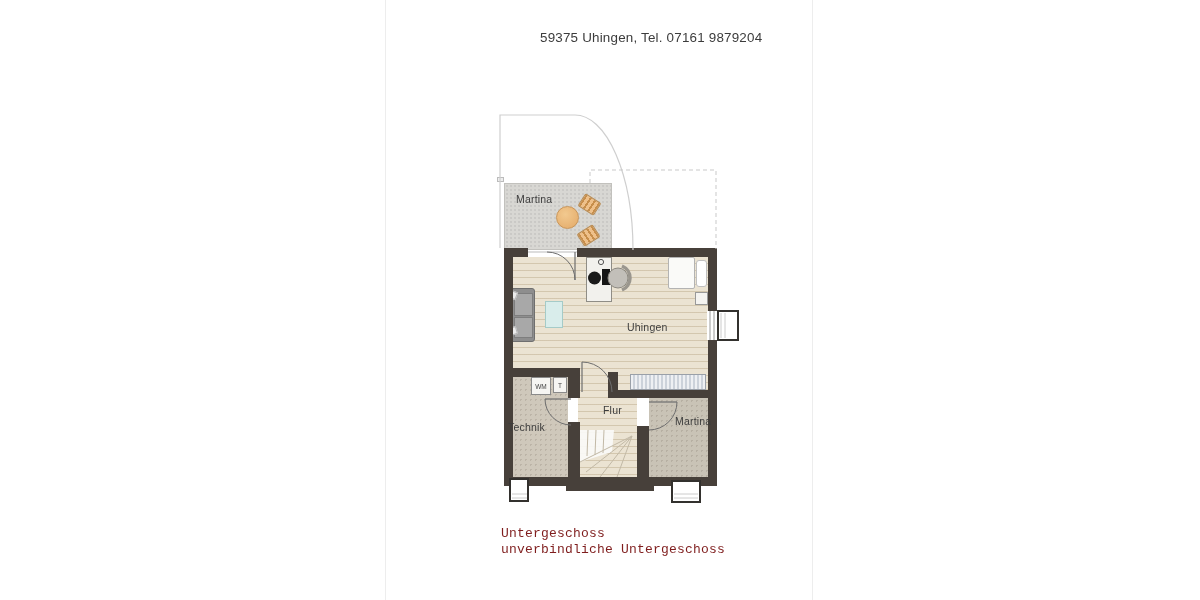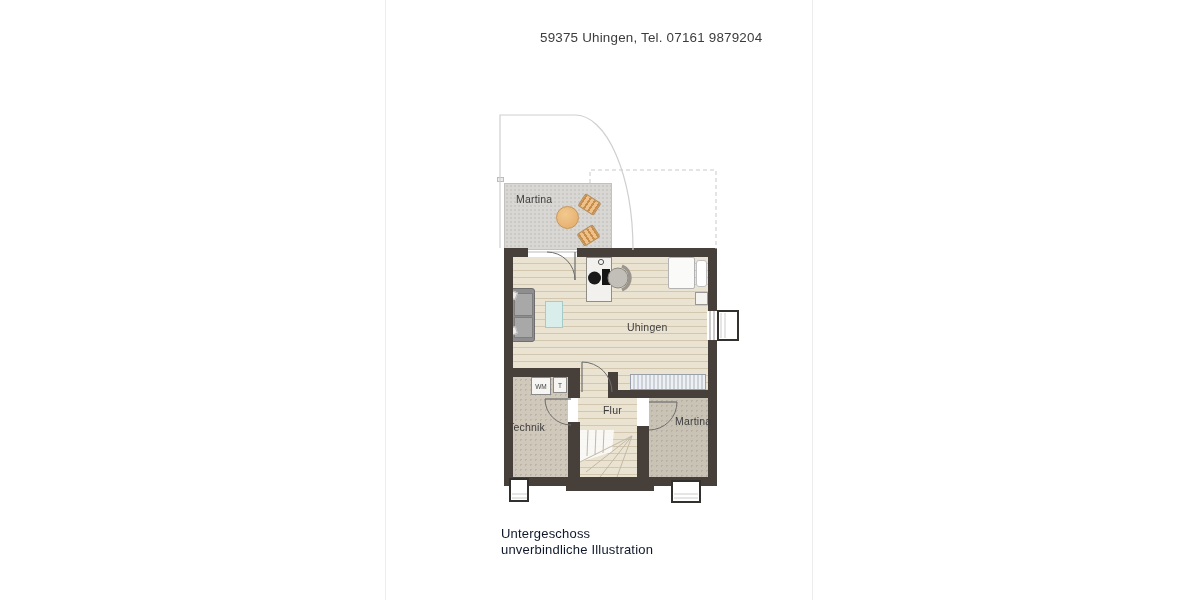--- a/index.html
+++ b/index.html
@@ -2,21 +2,21 @@
 <html><head>
 <meta charset="utf-8">
 <style>
   html,body{margin:0;padding:0;background:#ffffff;}
   .screen{position:relative;width:1200px;height:600px;background:#fff;overflow:hidden;
           font-family:"Liberation Sans",sans-serif;color:#3c3c3c;}
   .abs{position:absolute;}
   .page-edge{position:absolute;top:0;width:1px;height:600px;background:#ededed;}
   .hdr{position:absolute;left:455px;top:31px;font-size:13.4px;line-height:14px;color:#3c3c3c;letter-spacing:.2px;white-space:nowrap;}
   .hdr .l3{margin-left:85px;}
-  .ftr{position:absolute;left:501px;top:526px;font-size:13px;line-height:16px;color:#0f172a;letter-spacing:.2px;white-space:nowrap;}
+  .ftr{position:absolute;left:501px;top:526px;font-size:13px;line-height:16px;color:#7f1d1d;letter-spacing:.2px;white-space:nowrap;font-family:Liberation Mono, monospace;}
   .wall{position:absolute;background:#47403a;}
   .floor-beige{position:absolute;background:#ebe3d2;
      background-image:repeating-linear-gradient(180deg,rgba(0,0,0,0) 0 6px,rgba(167,146,108,.35) 6px 7px);}
   .floor-gray{position:absolute;background:#cfc8bb;
      background-image:radial-gradient(rgba(110,100,85,.20) 1px,rgba(0,0,0,0) 1px);background-size:5px 5px;}
   .floor-gray2{position:absolute;background:#c9c3b6;
      background-image:radial-gradient(rgba(110,100,85,.20) 1px,rgba(0,0,0,0) 1px);background-size:5px 5px;}
   .terrace{position:absolute;background:#d8d7d3;border:1px solid #c2c1bd;
      background-image:radial-gradient(rgba(140,140,140,.18) 1px,rgba(0,0,0,0) 1px);background-size:4px 4px;}
   .lbl{position:absolute;font-size:10.5px;color:#3d3d3d;white-space:nowrap;letter-spacing:.2px;}
@@ -155,16 +155,16 @@
 
     <div class="lbl" style="left:516px;top:193px;">Martina</div>
     <div class="lbl" style="left:627px;top:321px;">Uhingen</div>
     <div class="lbl" style="left:603px;top:404px;">Flur</div>
     <div class="lbl" style="left:508px;top:421px;">Technik</div>
     <div class="lbl" style="left:675px;top:415px;">Martina</div>
   </div>
 
   <div class="ftr">
     <div>Untergeschoss</div>
-    <div>unverbindliche Illustration</div>
+    <div>unverbindliche Untergeschoss</div>
   </div>
 
 </div>
 
 </body></html>

